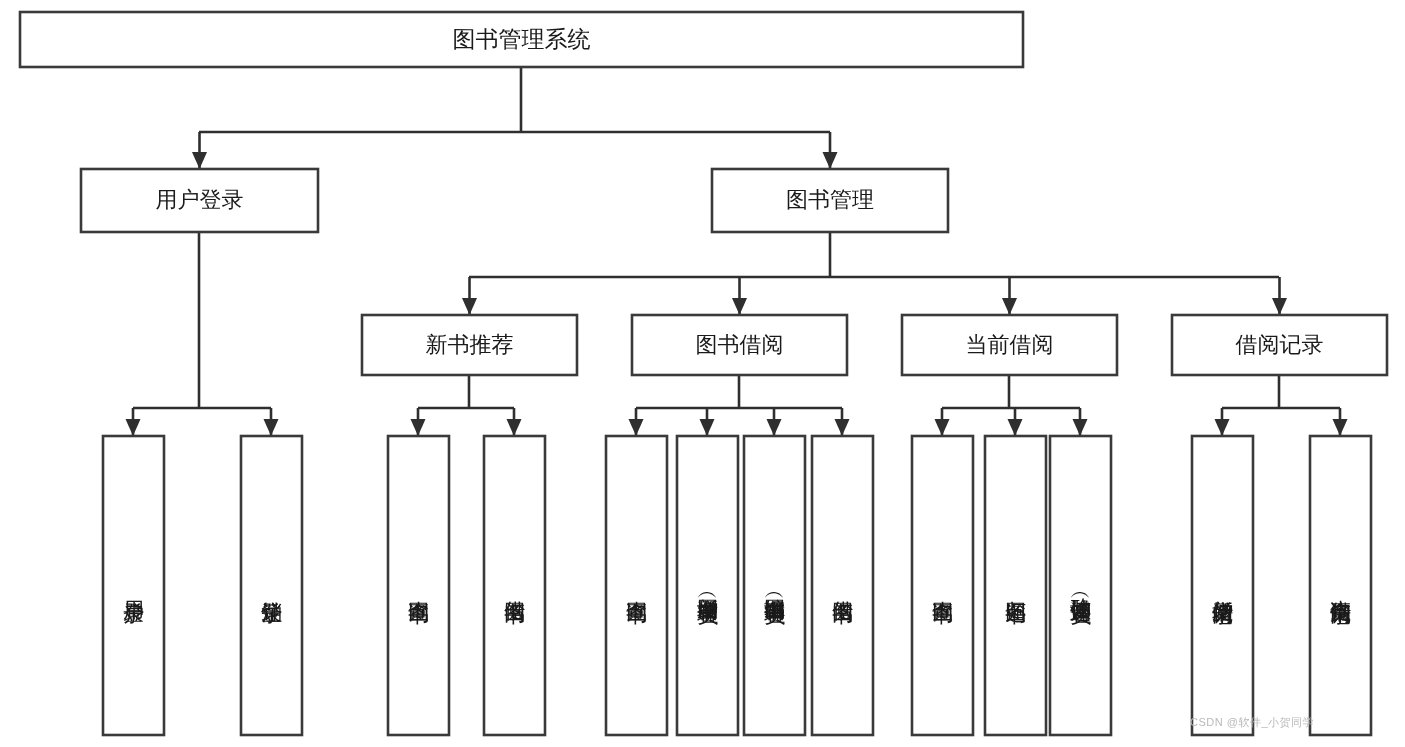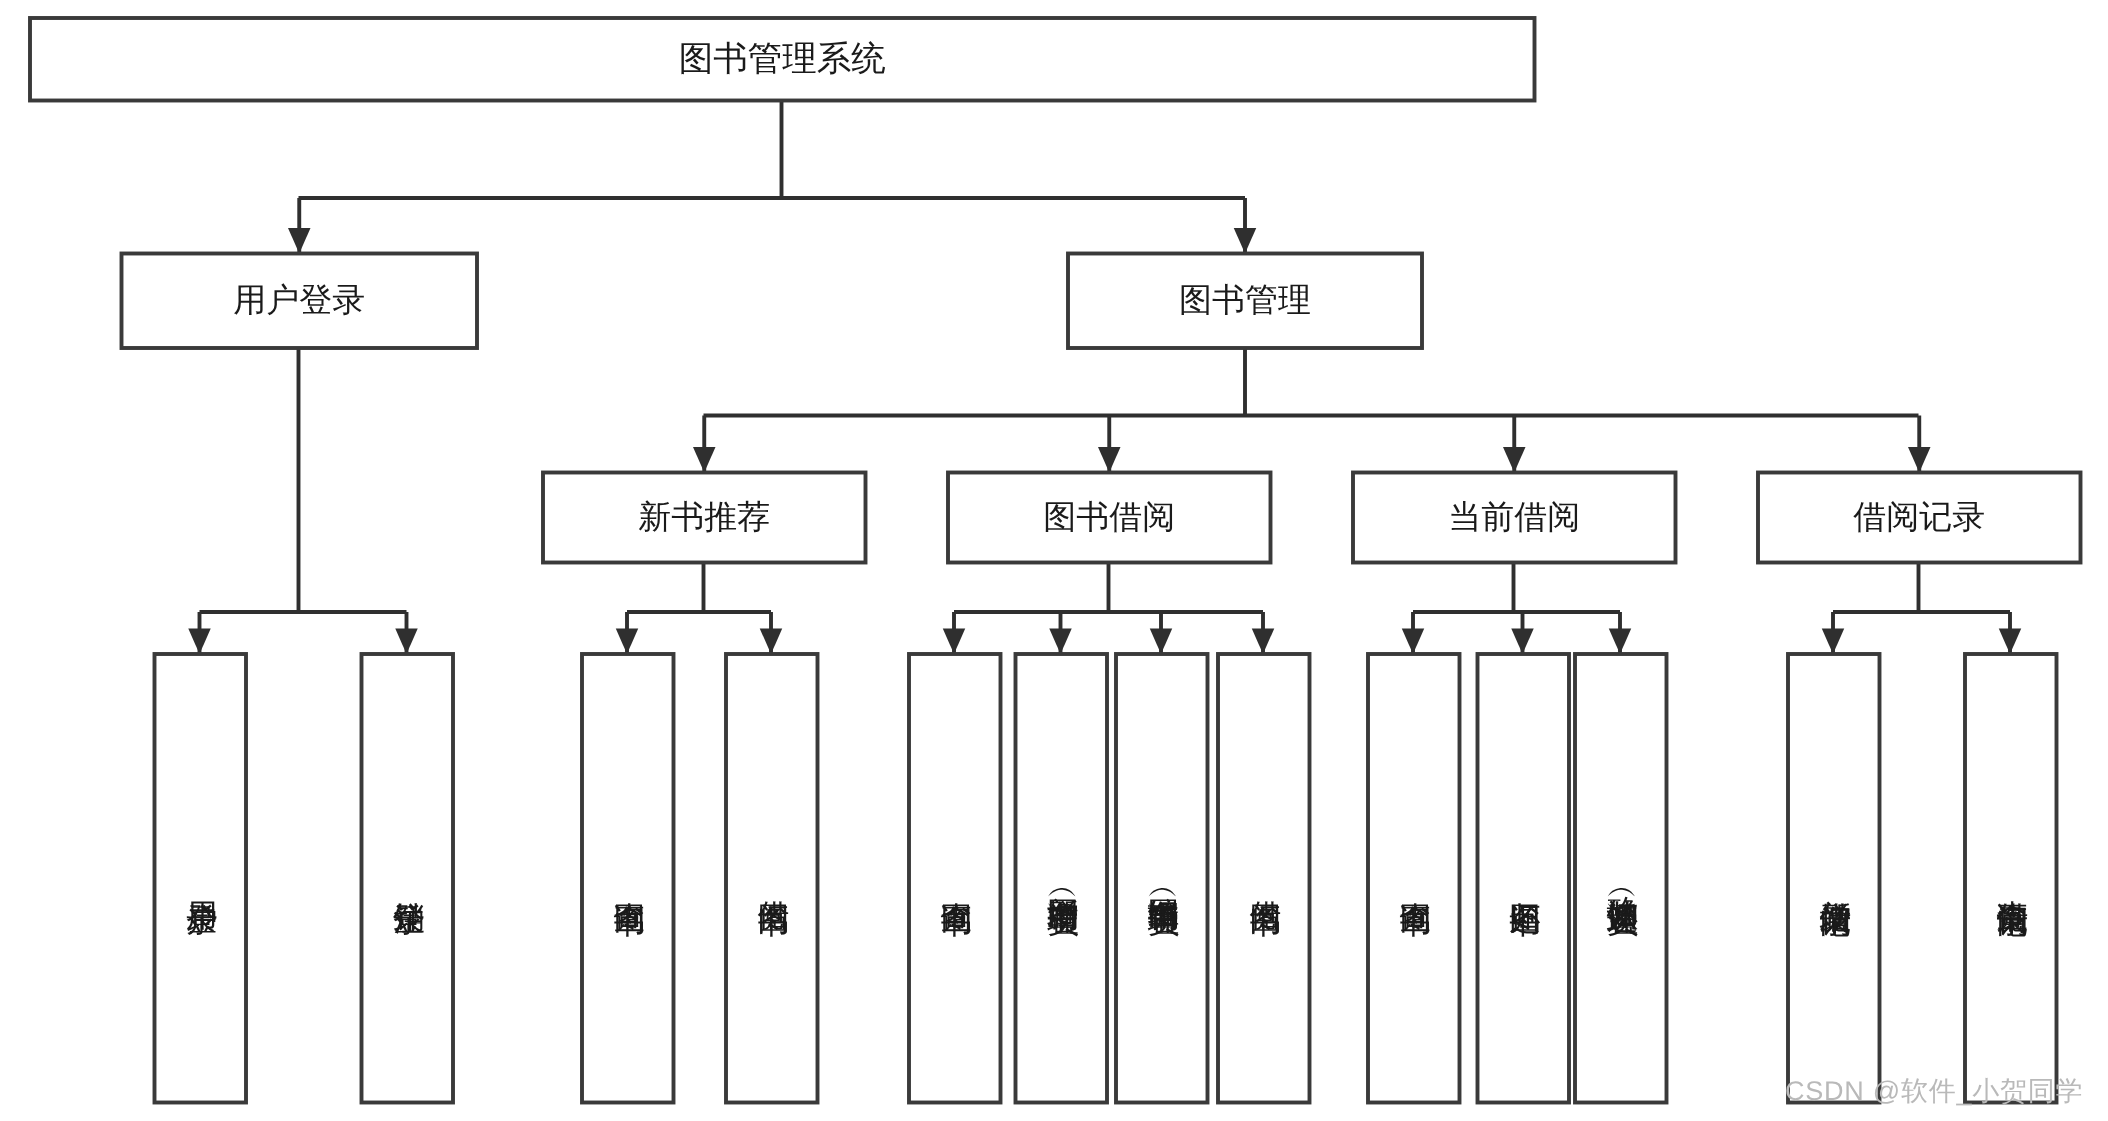--- a/index.html
+++ b/index.html
@@ -63,21 +63,21 @@
     text-align: center;
     display: flex;
     align-items: center;
     justify-content: center;
     white-space: nowrap;
     pointer-events: none;
   }
   .watermark {
     position: absolute;
     font-family: "Liberation Sans", "DejaVu Sans", sans-serif;
-    font-size: 18px;
+    font-size: 11px;
     color: #b9b9b9;
     white-space: nowrap;
     letter-spacing: 0.5px;
   }
 </style>
 </head>
 <body>
 
 <div id="stage">
 

